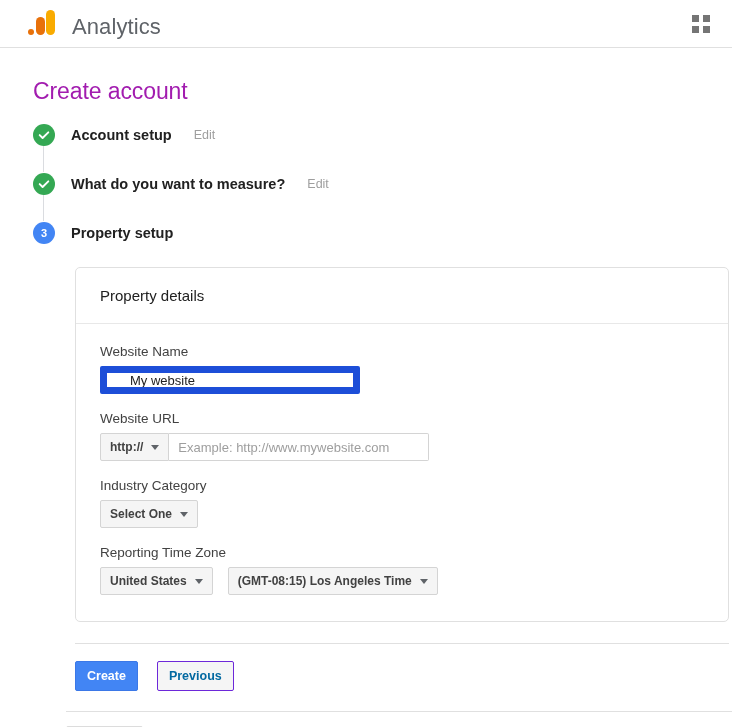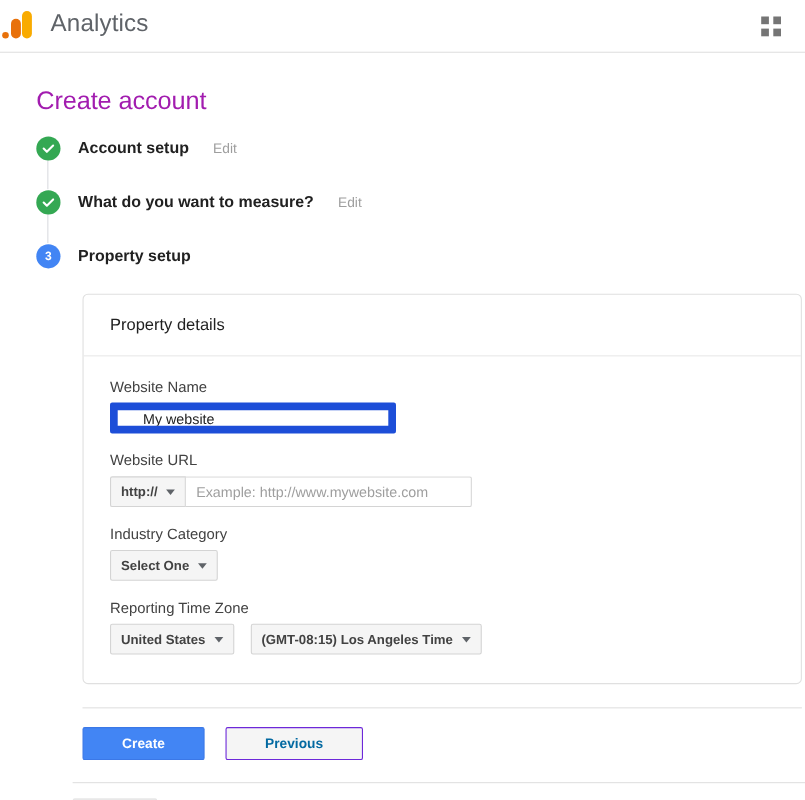--- a/index.html
+++ b/index.html
@@ -20,22 +20,22 @@
   .app-header {
     position: relative;
     height: 48px;
     border-bottom: 1px solid #e0e0e0;
     display: flex;
     align-items: center;
     box-sizing: border-box;
   }
   .brand {
     display: flex;
-    align-items: flex-start;
-    padding-left: 0;
+    align-items: flex-end;
+    padding-left: 26px;
   }
   .ga-logo {
     width: 32px;
     height: 32px;
     position: relative;
     flex: 0 0 auto;
   }
   .ga-logo .bar-tall {
     position: absolute;
     right: 3px;
@@ -262,21 +262,21 @@
     gap: 19px;
   }
   .btn {
     height: 30px;
     box-sizing: border-box;
     border-radius: 2px;
     font-size: 12.5px;
     font-weight: 700;
     font-family: "Liberation Sans", sans-serif;
     cursor: pointer;
-    padding: 0 35px;
+    padding: 0 11px;
     line-height: 28px;
   }
   .btn-primary {
     background: #4285f4;
     border: 1px solid #3b78e7;
     color: #ffffff;
   }
   .btn-secondary {
     background: #f5f5f5;
     border: 1px solid #6d28d9;

